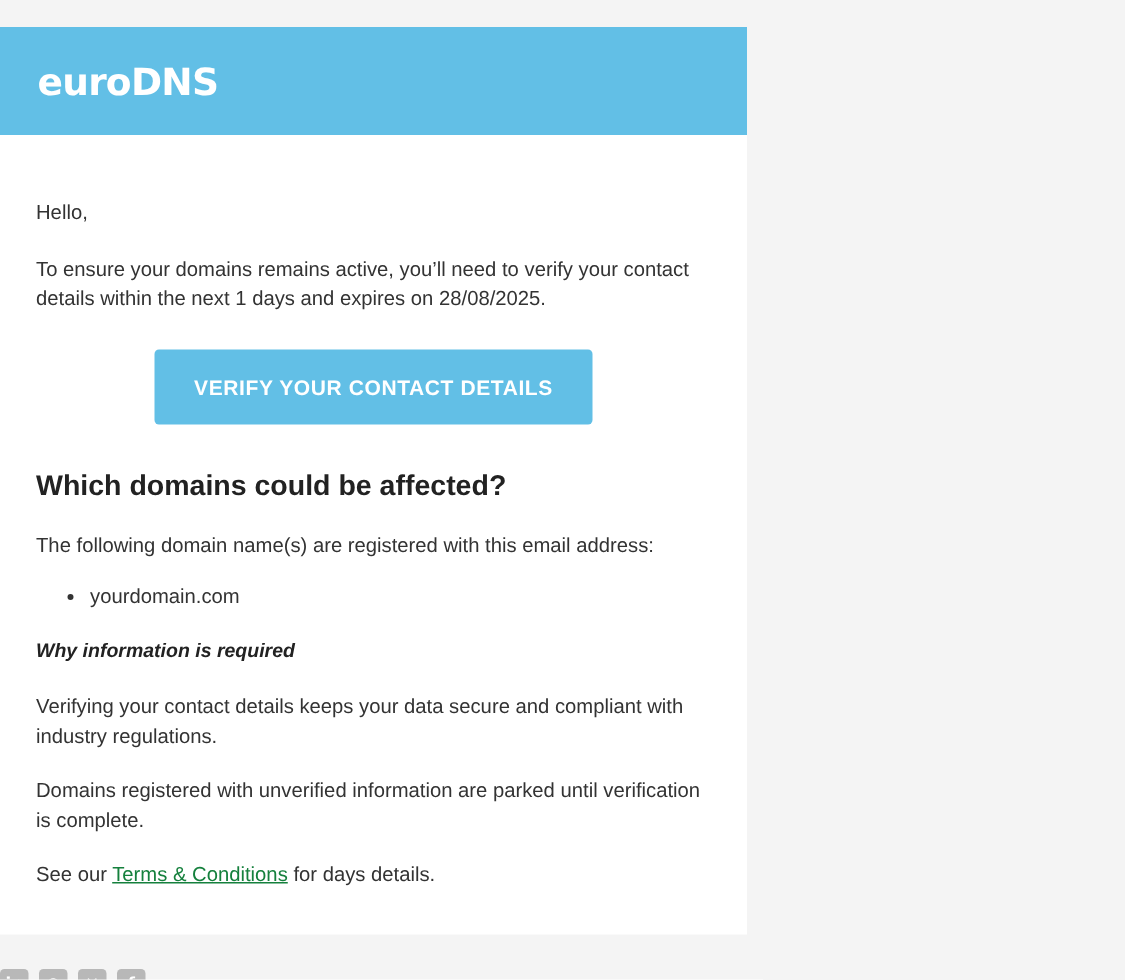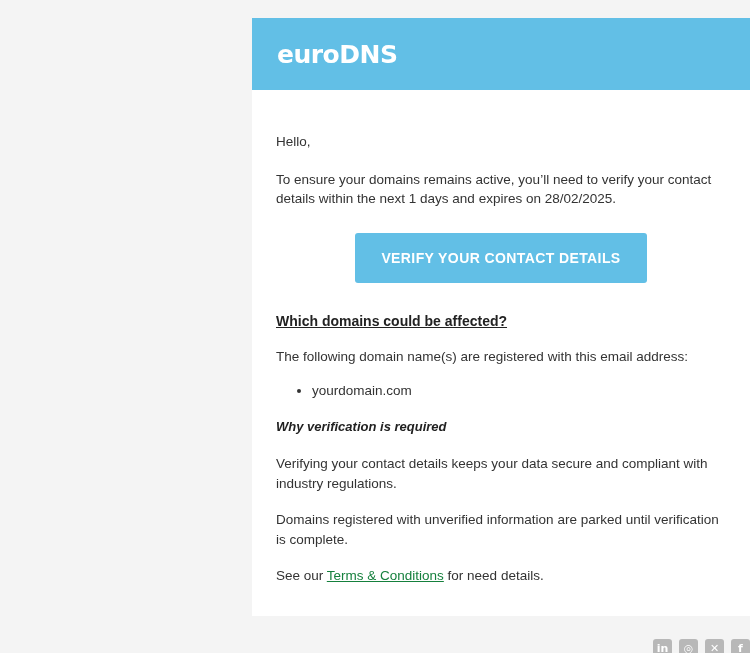--- a/index.html
+++ b/index.html
@@ -12,21 +12,21 @@
     background: #f4f4f4;
     font-family: "Liberation Sans", sans-serif;
     -webkit-font-smoothing: antialiased;
   }
   .page {
     width: 750px;
     height: 653px;
     box-sizing: border-box;
     display: flex;
     flex-direction: column;
-    align-items: flex-end;
+    align-items: flex-start;
     padding-top: 18px;
   }
   .email-card {
     width: 498px;
     background: #ffffff;
   }
   .email-header {
     background: #62bfe6;
     height: 72px;
     display: flex;
@@ -66,25 +66,24 @@
     font-size: 14px;
     font-weight: bold;
     letter-spacing: 0.4px;
     padding: 17px 26px;
     border: none;
     border-radius: 3px;
     cursor: pointer;
     font-family: "Liberation Sans", sans-serif;
   }
   h2.section-title {
-    font-size: 14px;
+    font-size: 19px;
     margin: 0 0 16px 0;
     color: #222222;
     font-weight: bold;
-    text-decoration: underline;
   }
   .registered-line {
     margin: 0 0 14px 0;
   }
   ul.domain-list {
     margin: 0 0 18px 0;
     padding-left: 36px;
   }
   ul.domain-list li {
     margin: 0;
@@ -142,40 +141,40 @@
   <div class="email-card">
 
     <div class="email-header">
       <div class="logo">euroDNS</div>
     </div>
 
     <div class="email-body">
 
       <p class="greeting">Hello,</p>
 
-      <p class="intro">To ensure your domains remains active, you’ll need to verify your contact details within the next 1 days and expires on 28/02/2025.</p>
+      <p class="intro">To ensure your domains remains active, you’ll need to verify your contact details within the next 1 days and expires on 28/08/2025.</p>
 
       <div class="cta-wrap">
         <button class="cta-button">VERIFY YOUR CONTACT DETAILS</button>
       </div>
 
       <h2 class="section-title">Which domains could be affected?</h2>
 
       <p class="registered-line">The following domain name(s) are registered with this email address:</p>
 
       <ul class="domain-list">
         <li>yourdomain.com</li>
       </ul>
 
-      <p class="why-title">Why verification is required</p>
+      <p class="why-title">Why information is required</p>
 
       <p class="para">Verifying your contact details keeps your data secure and compliant with industry regulations.</p>
       <p class="para">Domains registered with unverified information are parked until verification is complete.</p>
 
-      <p class="para last"><span>See our </span><a class="tc-link" href="#">Terms &amp; Conditions</a><span> for need details.</span></p>
+      <p class="para last"><span>See our </span><a class="tc-link" href="#">Terms &amp; Conditions</a><span> for days details.</span></p>
 
     </div>
   </div>
 
   <div class="social-row">
     <div class="social-icon">in</div>
     <div class="social-icon">◎</div>
     <div class="social-icon">✕</div>
     <div class="social-icon">f</div>
   </div>

